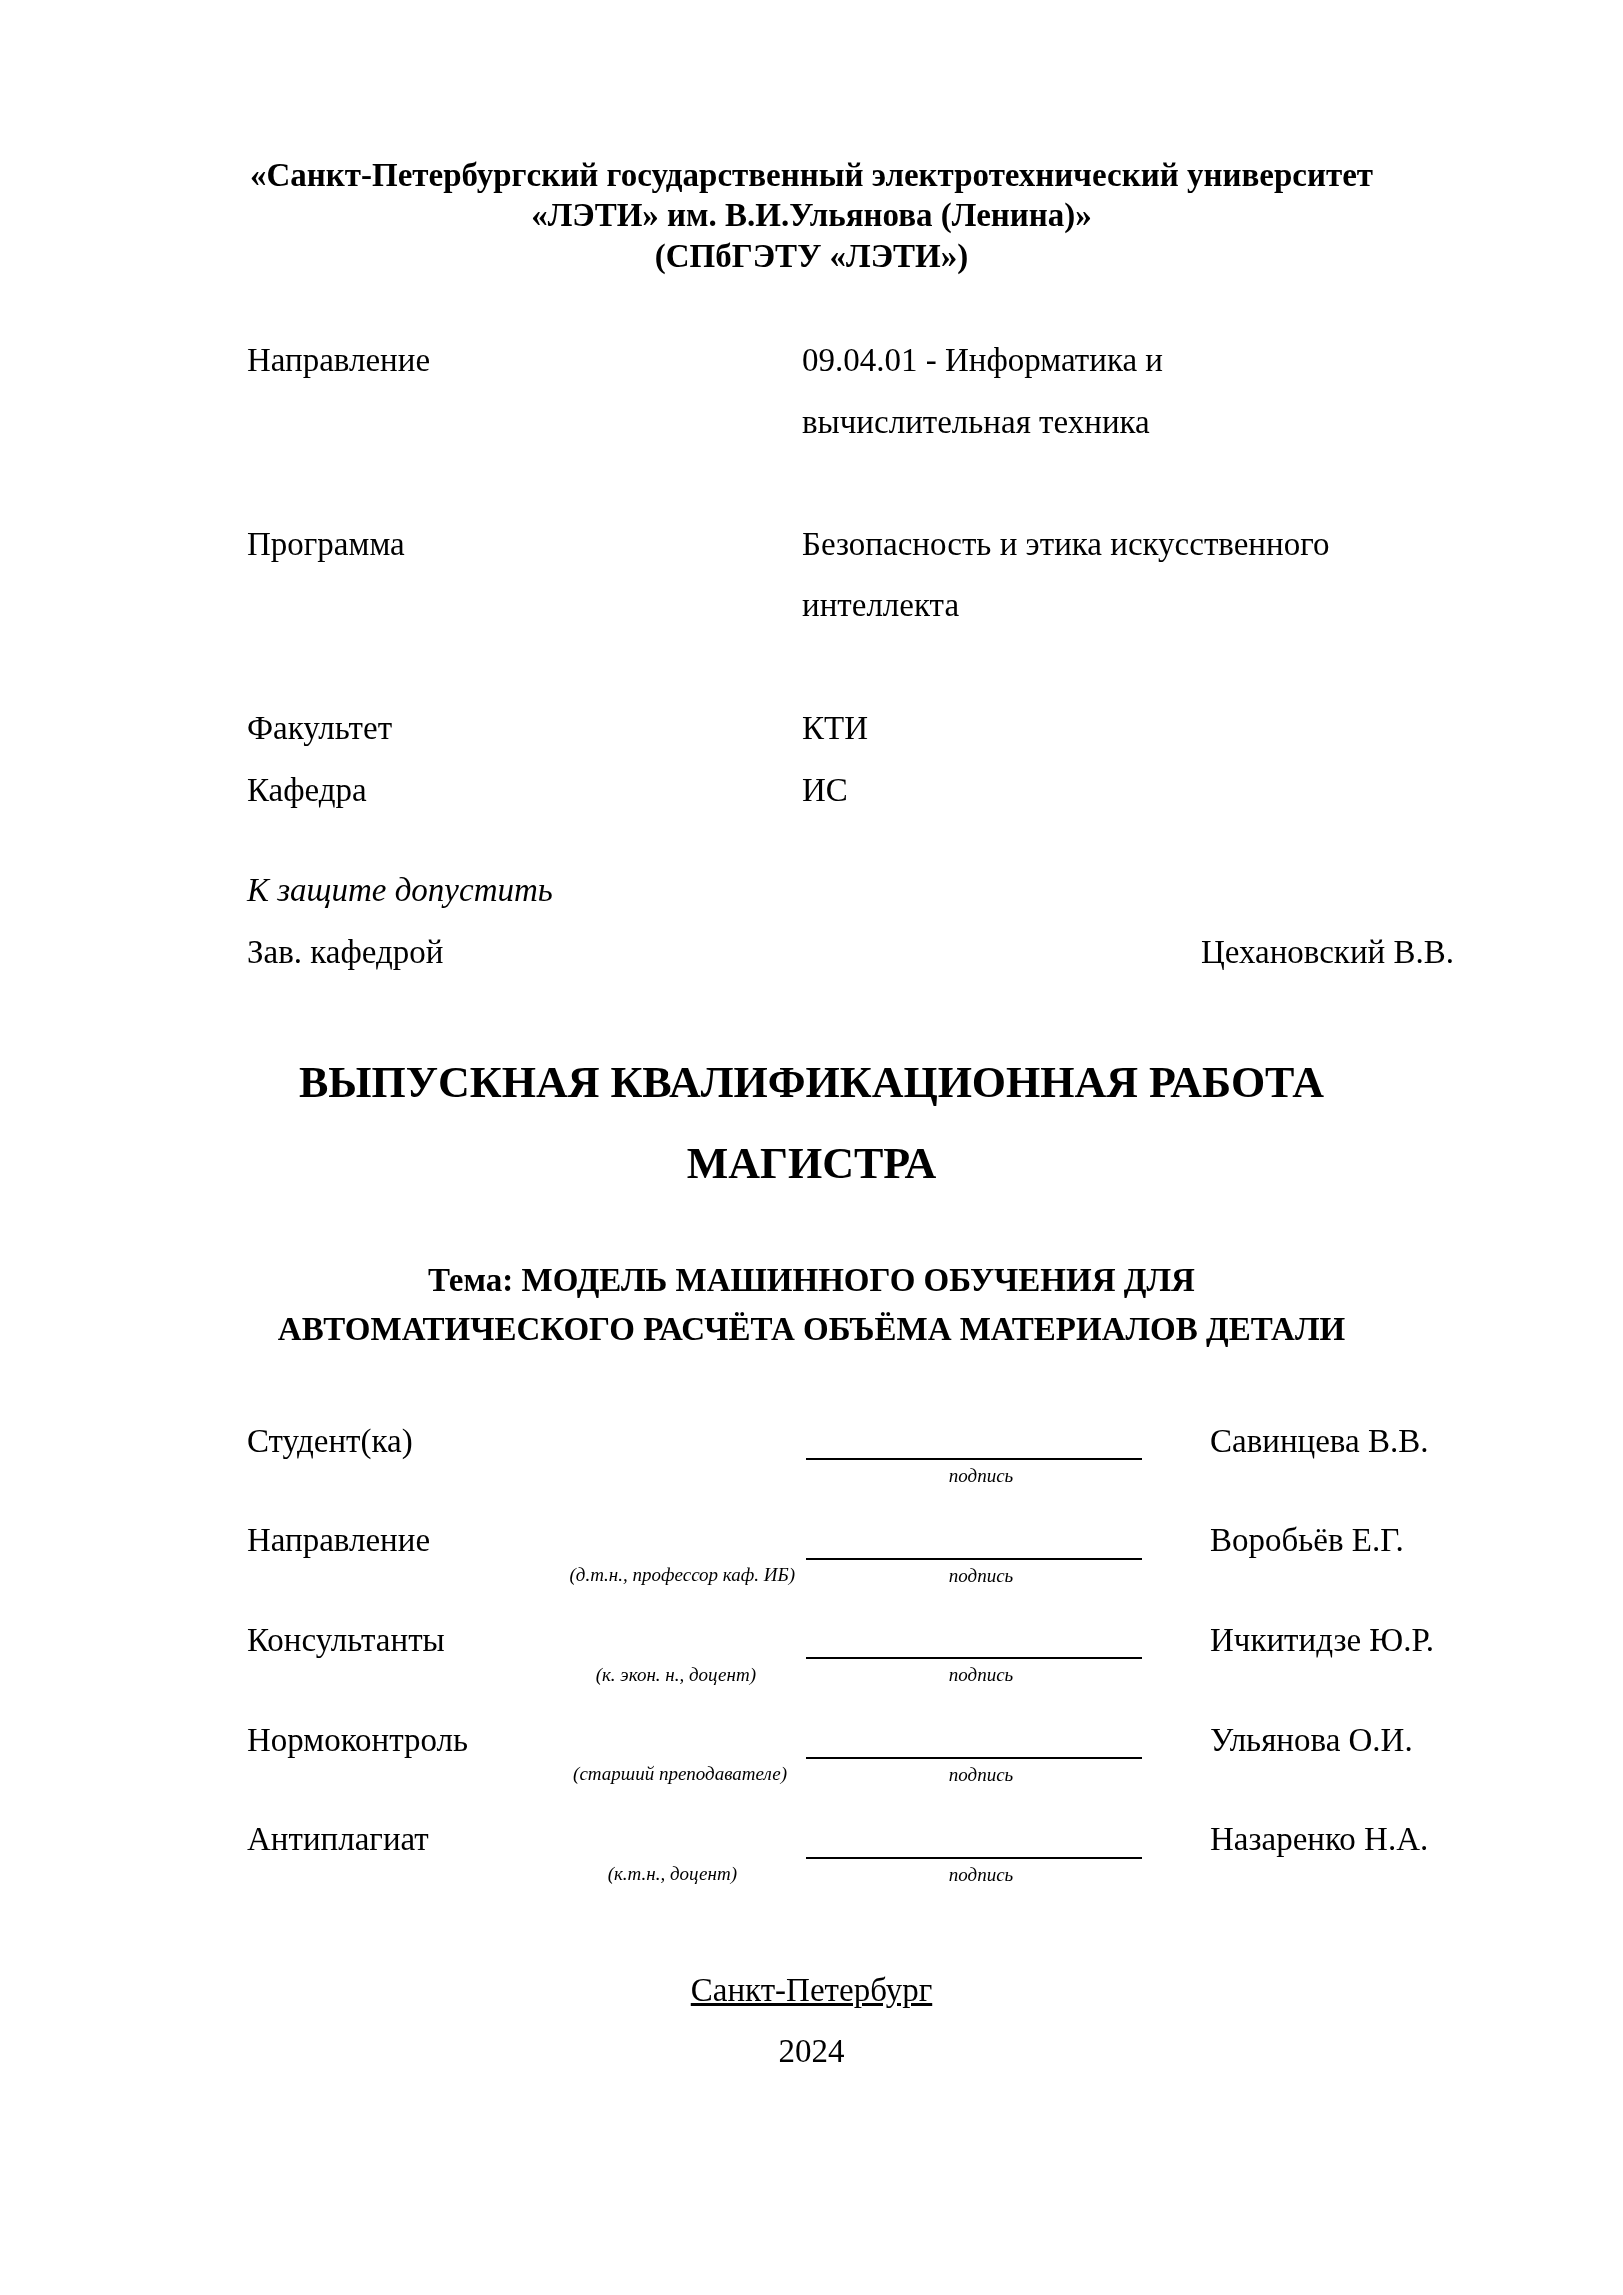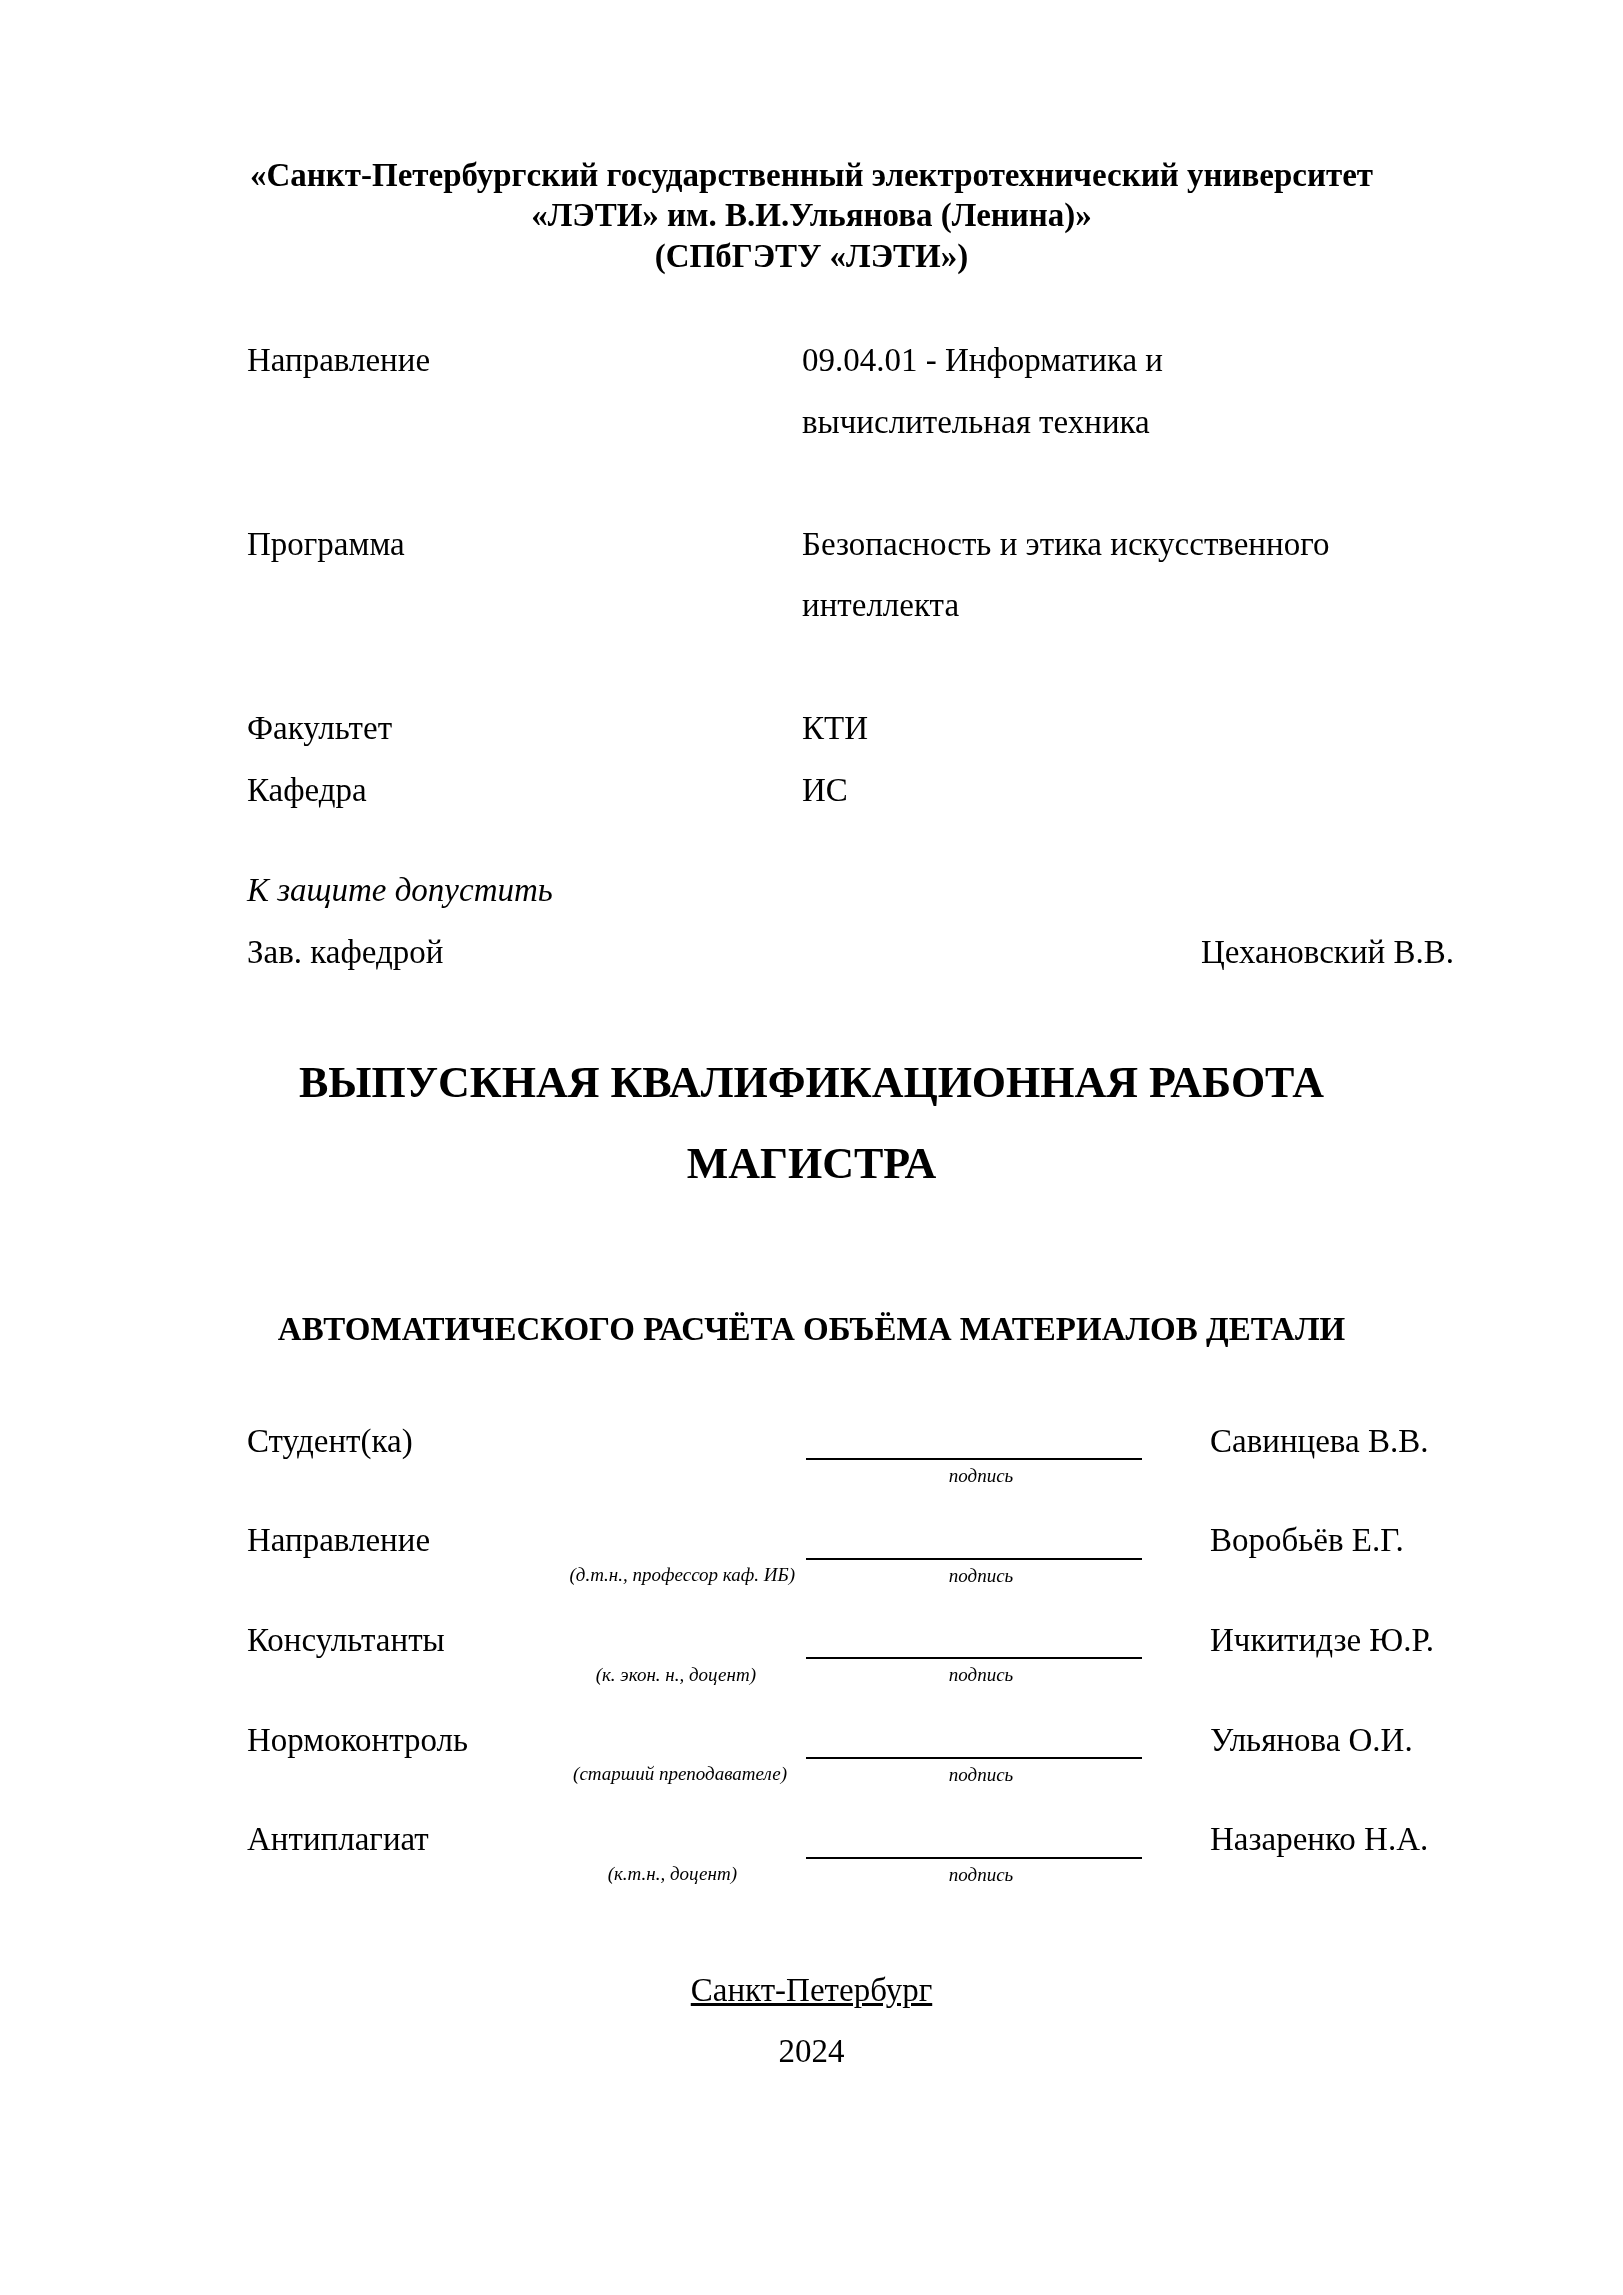--- a/index.html
+++ b/index.html
@@ -71,20 +71,21 @@
   <div class="abs lbl r-kaf-l">Кафедра</div>
   <div class="abs val r-kaf-v">ИС</div>
 
   <div class="abs admit">К защите допустить</div>
   <div class="abs head-lbl">Зав. кафедрой</div>
   <div class="abs head-name">Цехановский В.В.</div>
 
   <div class="abs center title title-1">ВЫПУСКНАЯ КВАЛИФИКАЦИОННАЯ РАБОТА</div>
   <div class="abs center title title-2">МАГИСТРА</div>
 
+  <div class="abs center topic topic-1">Тема: МОДЕЛЬ МАШИННОГО ОБУЧЕНИЯ ДЛЯ</div>
   <div class="abs center topic topic-2">АВТОМАТИЧЕСКОГО РАСЧЁТА ОБЪЁМА МАТЕРИАЛОВ ДЕТАЛИ</div>
 
   <div>
     <div class="abs sig-role" style="top:1423px">Студент(ка)</div>
     <div class="abs sig-line" style="top:1458px"></div>
     <div class="abs sig-cap" style="top:1465px">подпись</div>
     <div class="abs sig-name" style="top:1423px">Савинцева В.В.</div>
   </div>
 
   <div>

